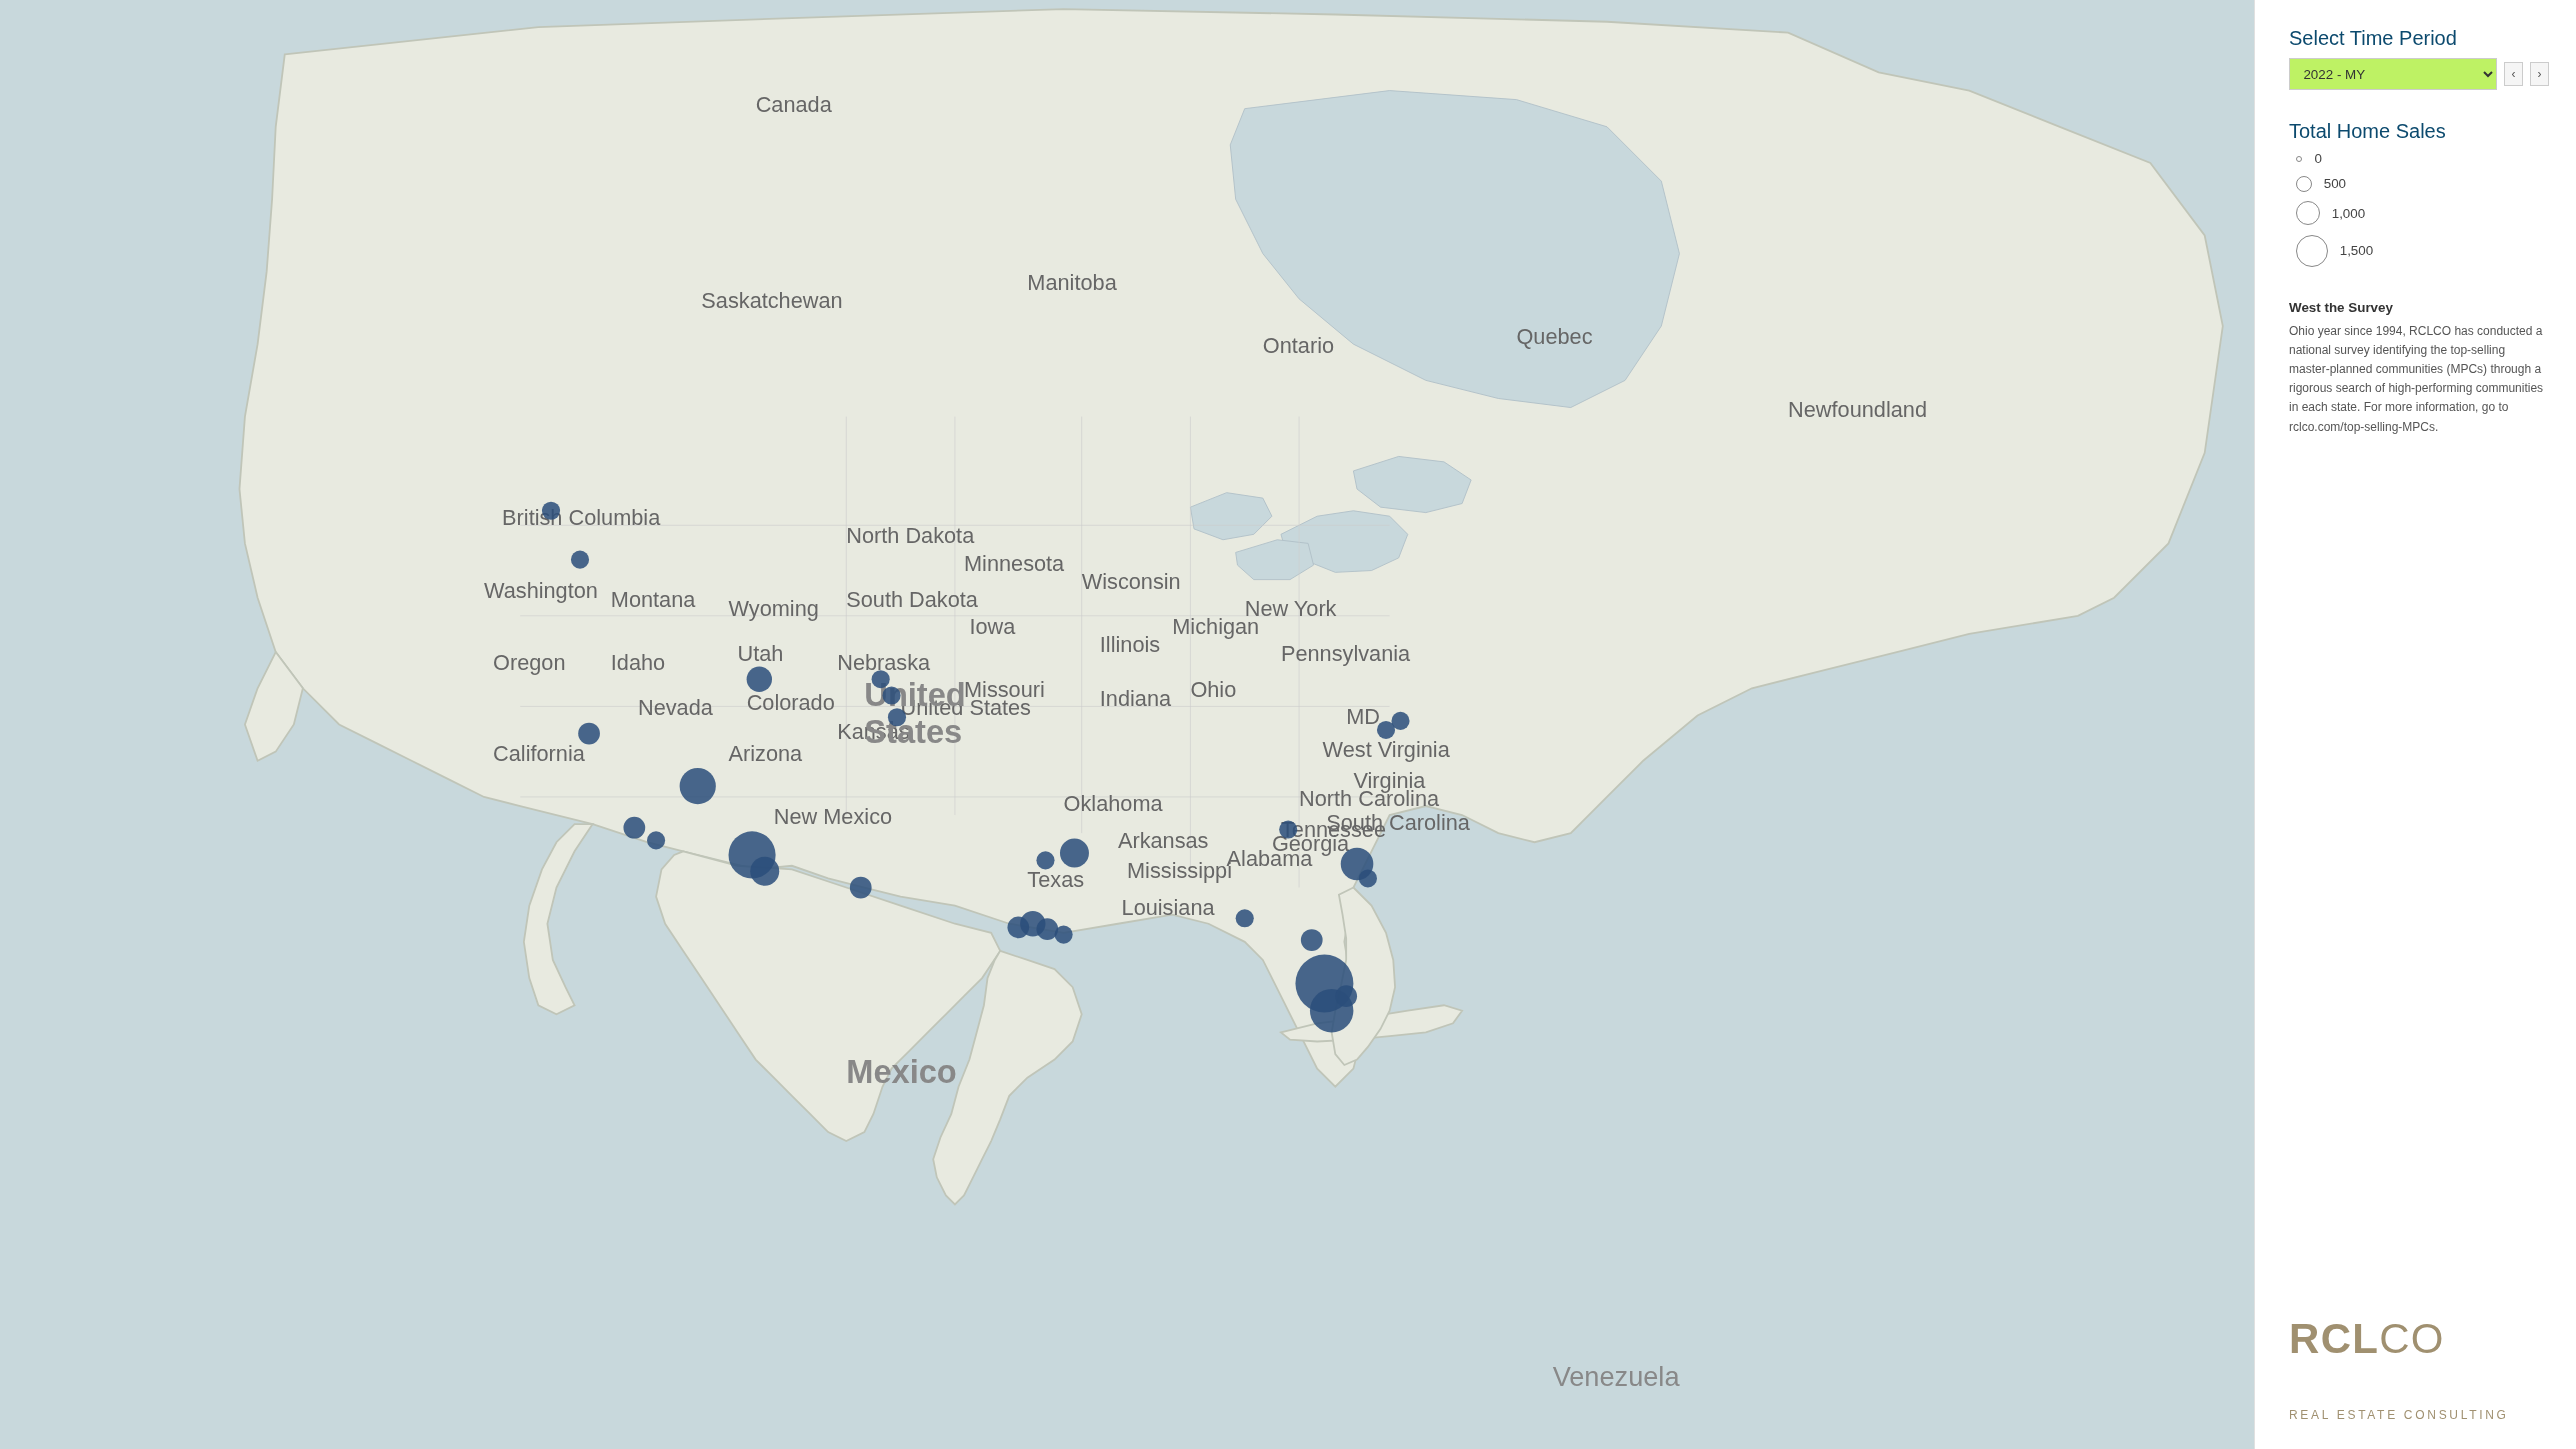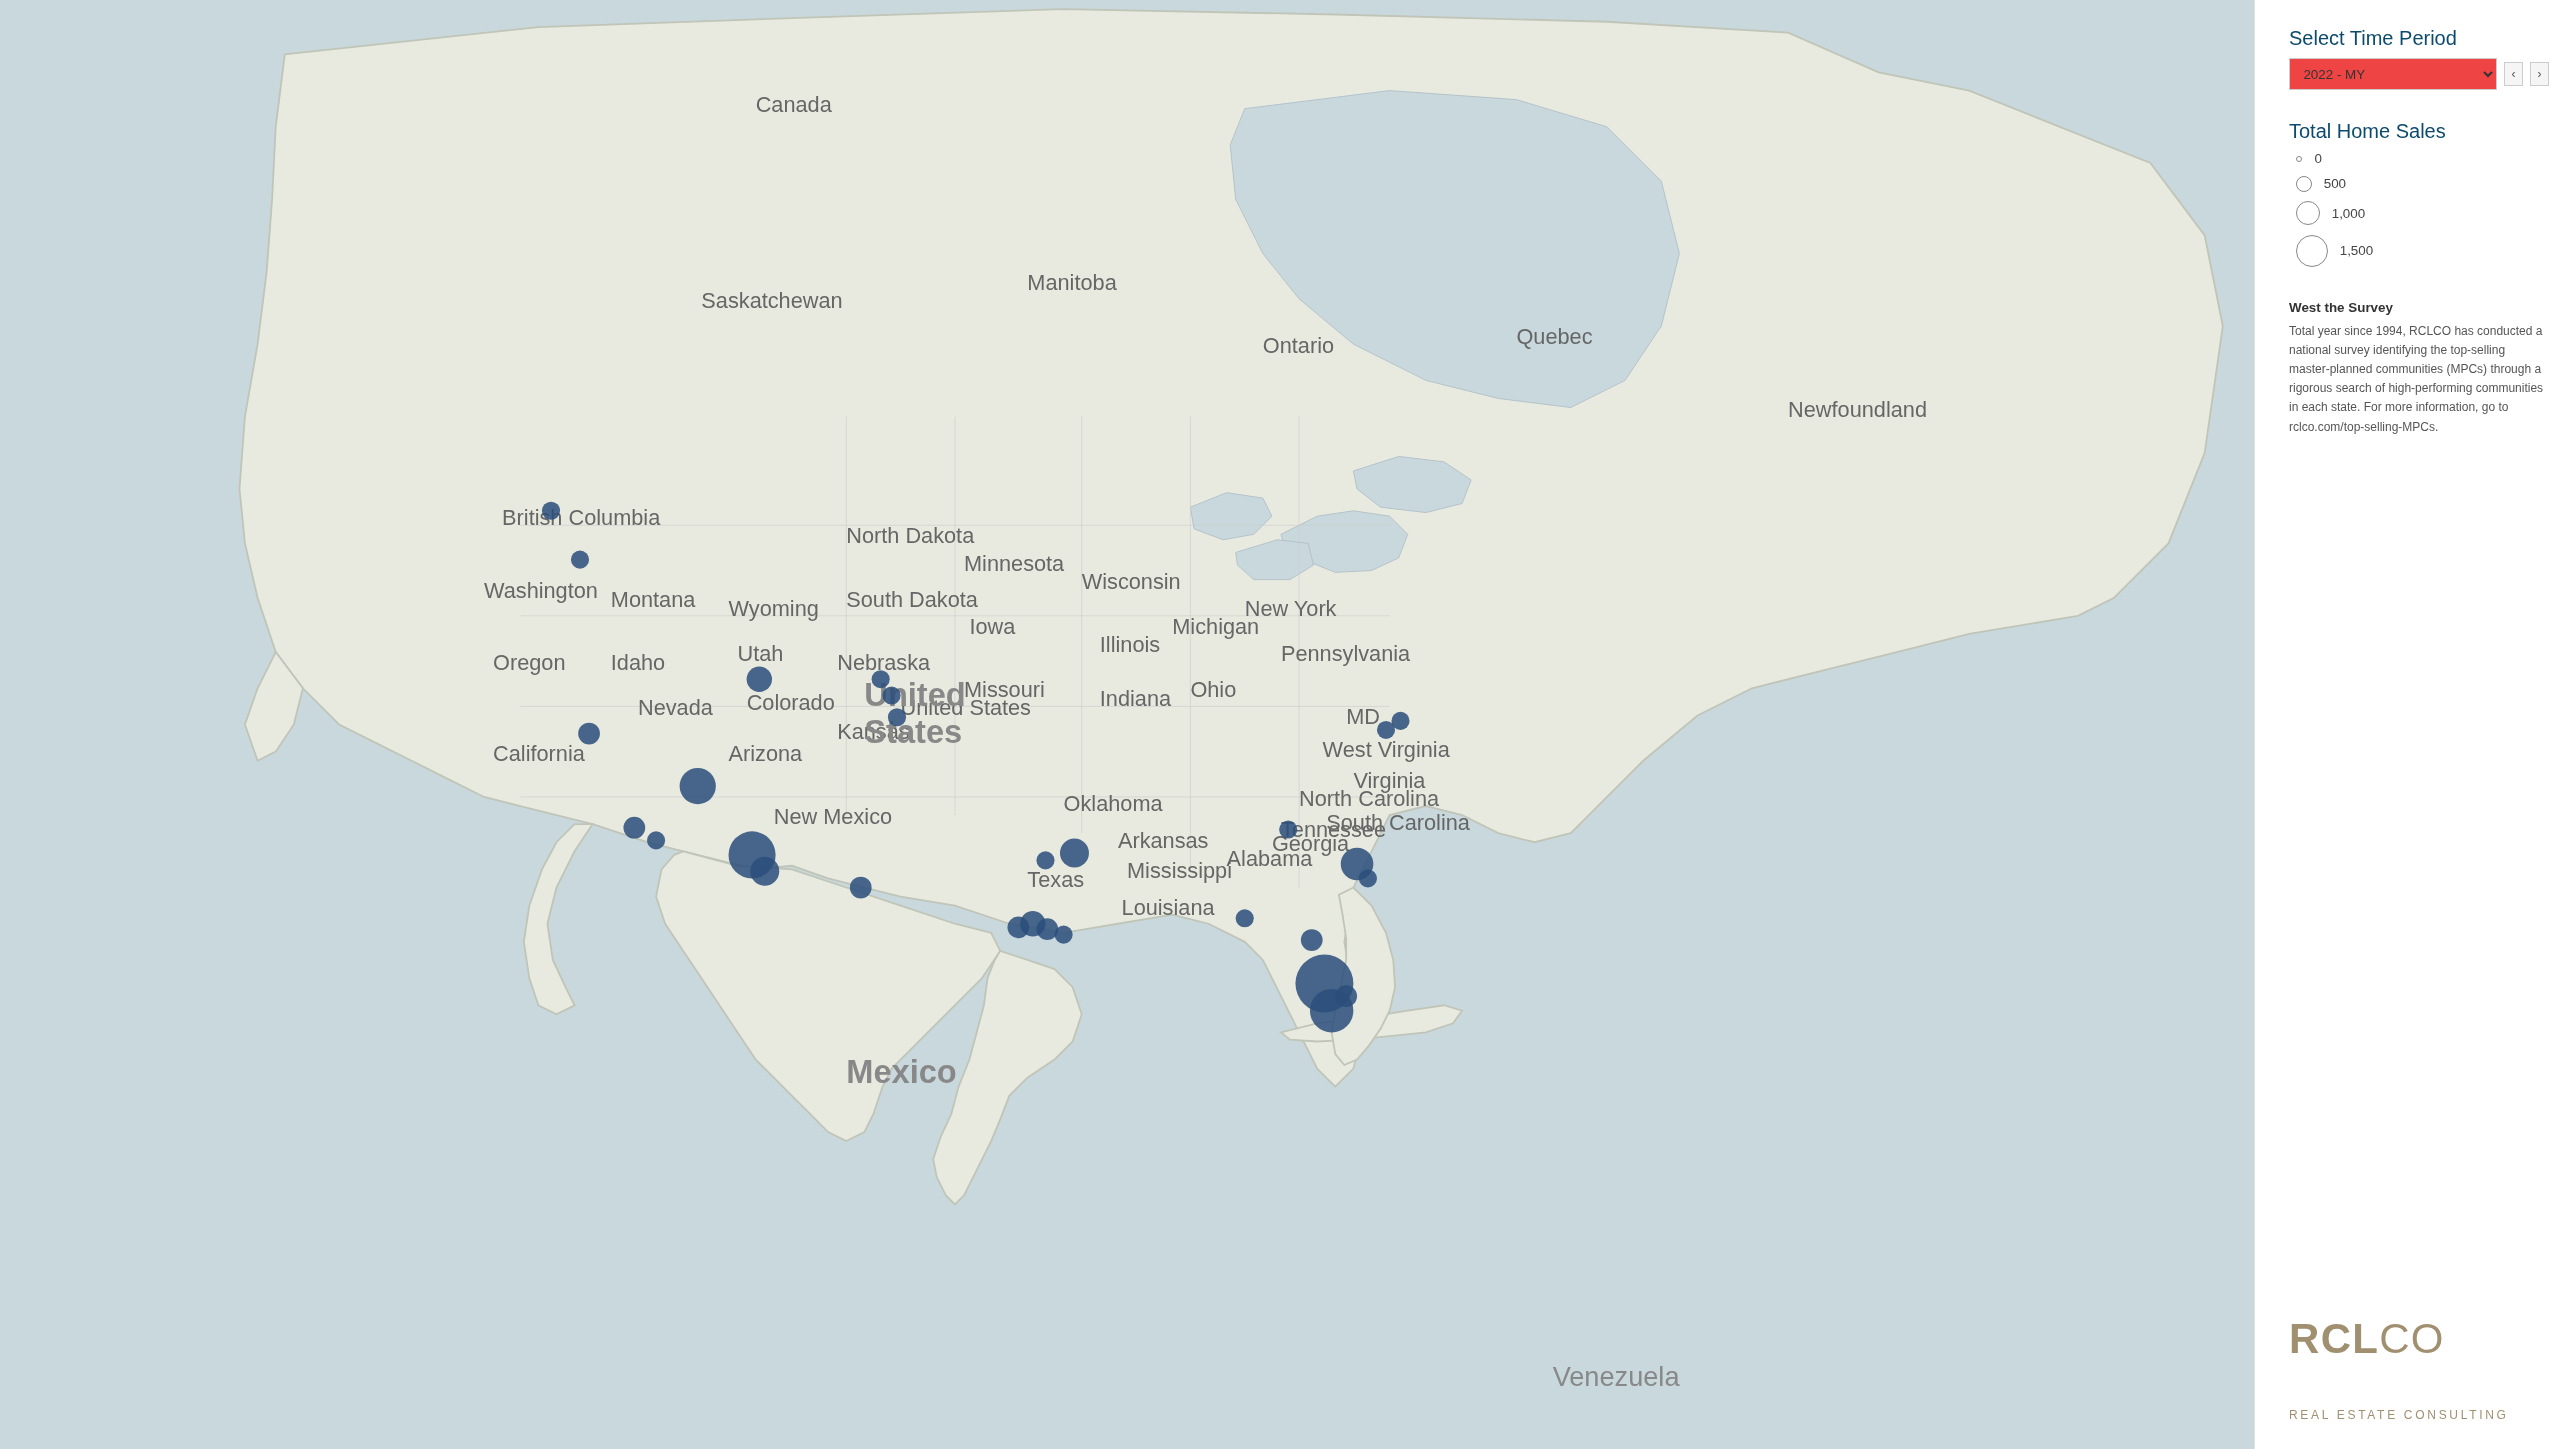--- a/index.html
+++ b/index.html
@@ -69,21 +69,21 @@
       color: #0c4a6e;
       margin-bottom: 8px;
     }
 
     .time-period-select {
       width: 100%;
       padding: 6.7px 9.4px;
       border: 0.7px solid #ccc;
       font-size: 13.4px;
       color: #333;
-      background: #ef4444;
+      background: #bef264;
       cursor: pointer;
       appearance: auto;
     }
 
     .time-period-row {
       display: flex;
       align-items: center;
       gap: 6.7px;
     }
 
@@ -465,21 +465,21 @@
           </div>
           <div class="legend-item">
             <div class="legend-circle" style="width:32px;height:32px;"></div>
             <span class="legend-text">1,500</span>
           </div>
         </div>
       </div>
 
       <div class="sidebar-section about-section">
         <div class="about-title">West the Survey</div>
-        <div class="about-text">Total year since 1994, RCLCO has conducted a national survey identifying the top-selling master-planned communities (MPCs) through a rigorous search of high-performing communities in each state. For more information, go to rclco.com/top-selling-MPCs.</div>
+        <div class="about-text">Ohio year since 1994, RCLCO has conducted a national survey identifying the top-selling master-planned communities (MPCs) through a rigorous search of high-performing communities in each state. For more information, go to rclco.com/top-selling-MPCs.</div>
       </div>
 
       <div class="logo-container">
         <div class="logo-text">
           <span>RCL</span><span class="co-part">CO</span>
         </div>
         <div class="logo-subtitle">REAL ESTATE CONSULTING</div>
       </div>
 
     </div>

